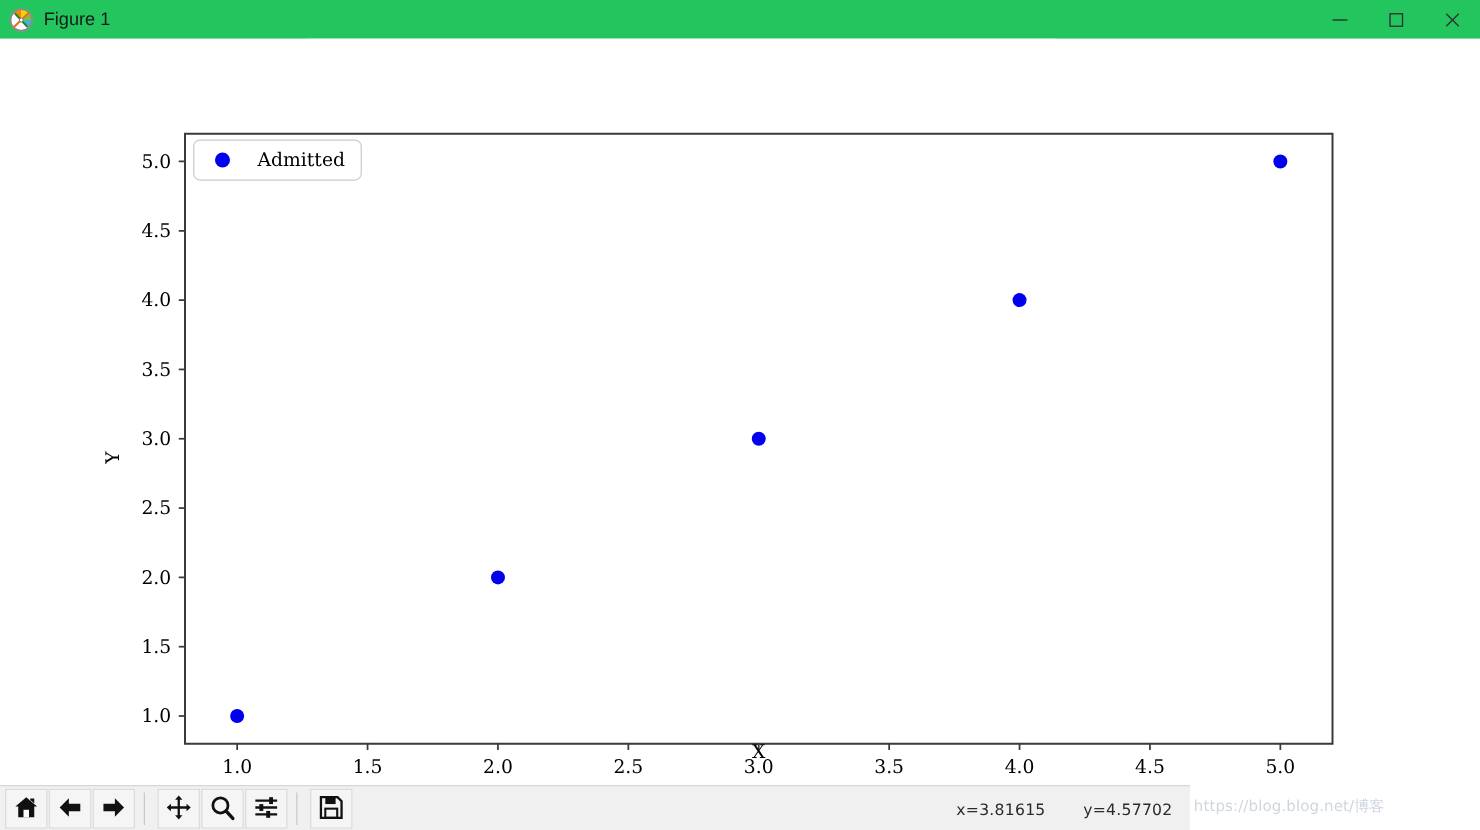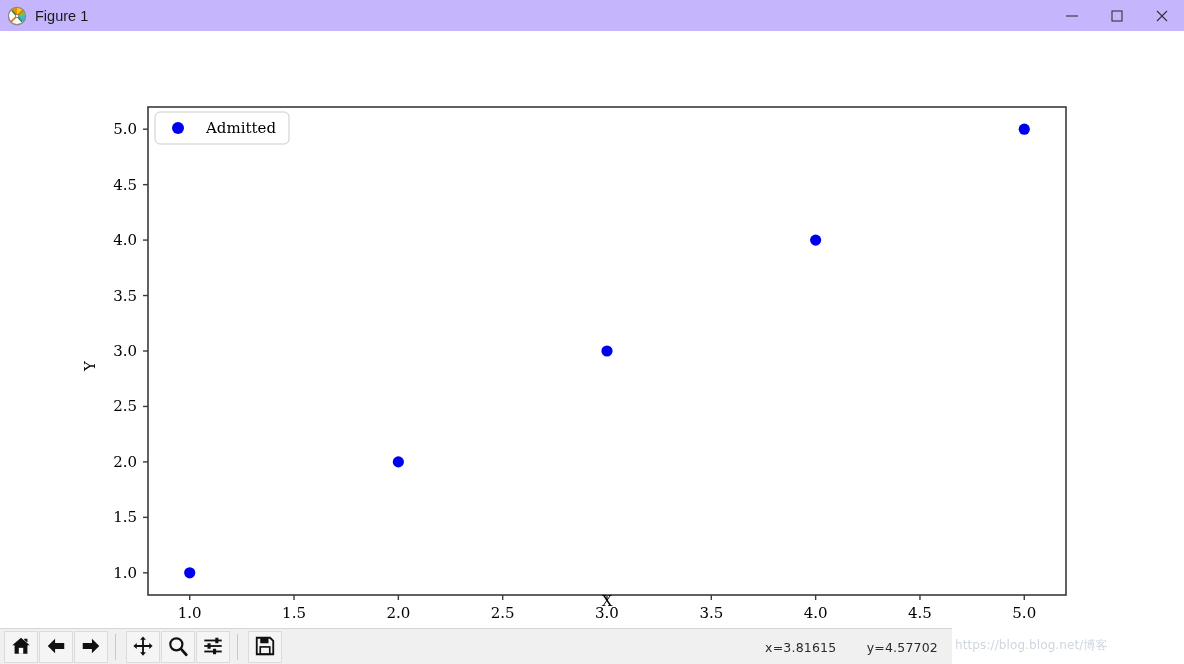--- a/index.html
+++ b/index.html
@@ -14,21 +14,21 @@
     overflow: hidden;
     position: relative;
   }
 
   
   .titlebar {
     position: absolute;
     left: 0; top: 0;
     width: 1184px;
     height: 31px;
-    background: #c4b5fd;
+    background: #22c55e;
     display: flex;
     align-items: center;
   }
   .titlebar-left {
     display: flex;
     align-items: center;
     padding-left: 7px;
     gap: 8px;
   }
   .app-icon {

